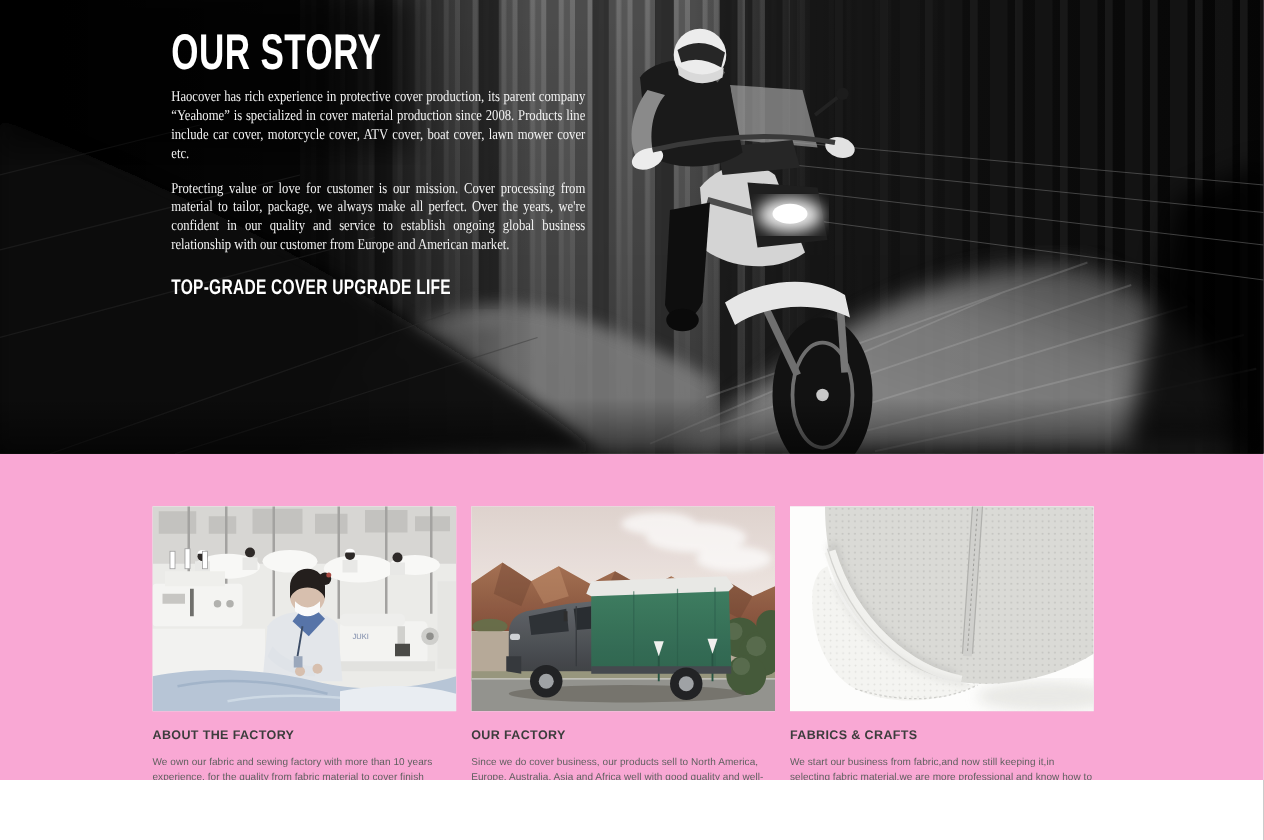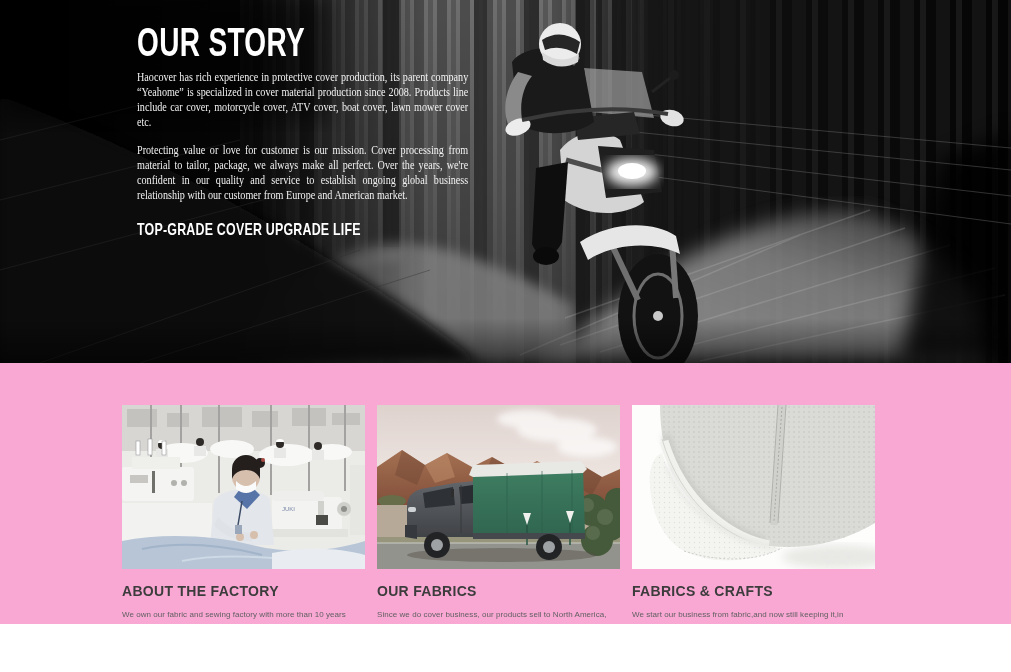--- a/index.html
+++ b/index.html
@@ -15,21 +15,21 @@
           text-align:justify;color:#f2f2f2;transform:scaleX(.845);transform-origin:left top;}
   .hero-p.first{margin-top:8px;}
   .hero-p.second{margin-top:13px;}
   .tagline{margin-top:17px;font-size:17px;font-weight:800;letter-spacing:.3px;color:#ffffff;
            transform:scaleX(.73);transform-origin:left center;white-space:nowrap;}
   
   .columns{display:flex;gap:12px;padding:42px 0 0 122px;}
   .col{width:243px;flex:0 0 243px;}
   .col figure{margin:0;width:243px;height:164px;overflow:hidden;background:#eee;}
   .col figure svg{display:block;}
-  .col h3{margin:14px 0 0;font-size:14px;font-weight:700;color:#3c3c3c;letter-spacing:.3px;}
+  .col h3{margin:14px 0 0;font-size:10px;font-weight:700;color:#3c3c3c;letter-spacing:.3px;}
   .col p{margin:10px 0 0;font-size:8px;line-height:11.6px;color:#5f5f5f;letter-spacing:.05px;}
 </style>
 </head>
 <body>
 
 <div class="page">
 
   <section class="hero">
     <svg class="hero-bg" viewBox="0 0 1011 363" width="1011" height="363" aria-hidden="true">
       <defs>
@@ -330,21 +330,21 @@
           <line x1="150" y1="120" x2="150" y2="140" stroke="#1c4c3a" stroke-width="1.5"></line>
           <line x1="193" y1="118" x2="193" y2="140" stroke="#1c4c3a" stroke-width="1.5"></line>
           <rect x="96" y="128" width="112" height="6" fill="#3b4045"></rect>
           <circle cx="60" cy="140" r="13" fill="#17181a"></circle>
             <circle cx="60" cy="140" r="6" fill="#9a9da1"></circle>
           <circle cx="172" cy="142" r="13" fill="#17181a"></circle>
             <circle cx="172" cy="142" r="6" fill="#9a9da1"></circle>
           <rect width="243" height="164" fill="#ffffff" opacity=".05"></rect>
         </svg>
       </figure>
-      <h3>OUR FABRICS</h3>
+      <h3>OUR FACTORY</h3>
       <p>Since we do cover business, our products sell to North America, Europe, Australia, Asia and Africa well with good quality and well-received from clients, our products series included in car/ motorcycle/RV/ATV/boat/BBQ better/lawn mower/snowmobile/ patio furniture</p>
     </div>
 
     <div class="col">
       <figure>
         <svg viewBox="0 0 243 164" width="243" height="164" aria-hidden="true">
           <defs>
             <pattern id="dots1" width="5" height="5" patternUnits="userSpaceOnUse">
               <circle cx="2" cy="2" r=".8" fill="#c2c2be"></circle>
             </pattern>

